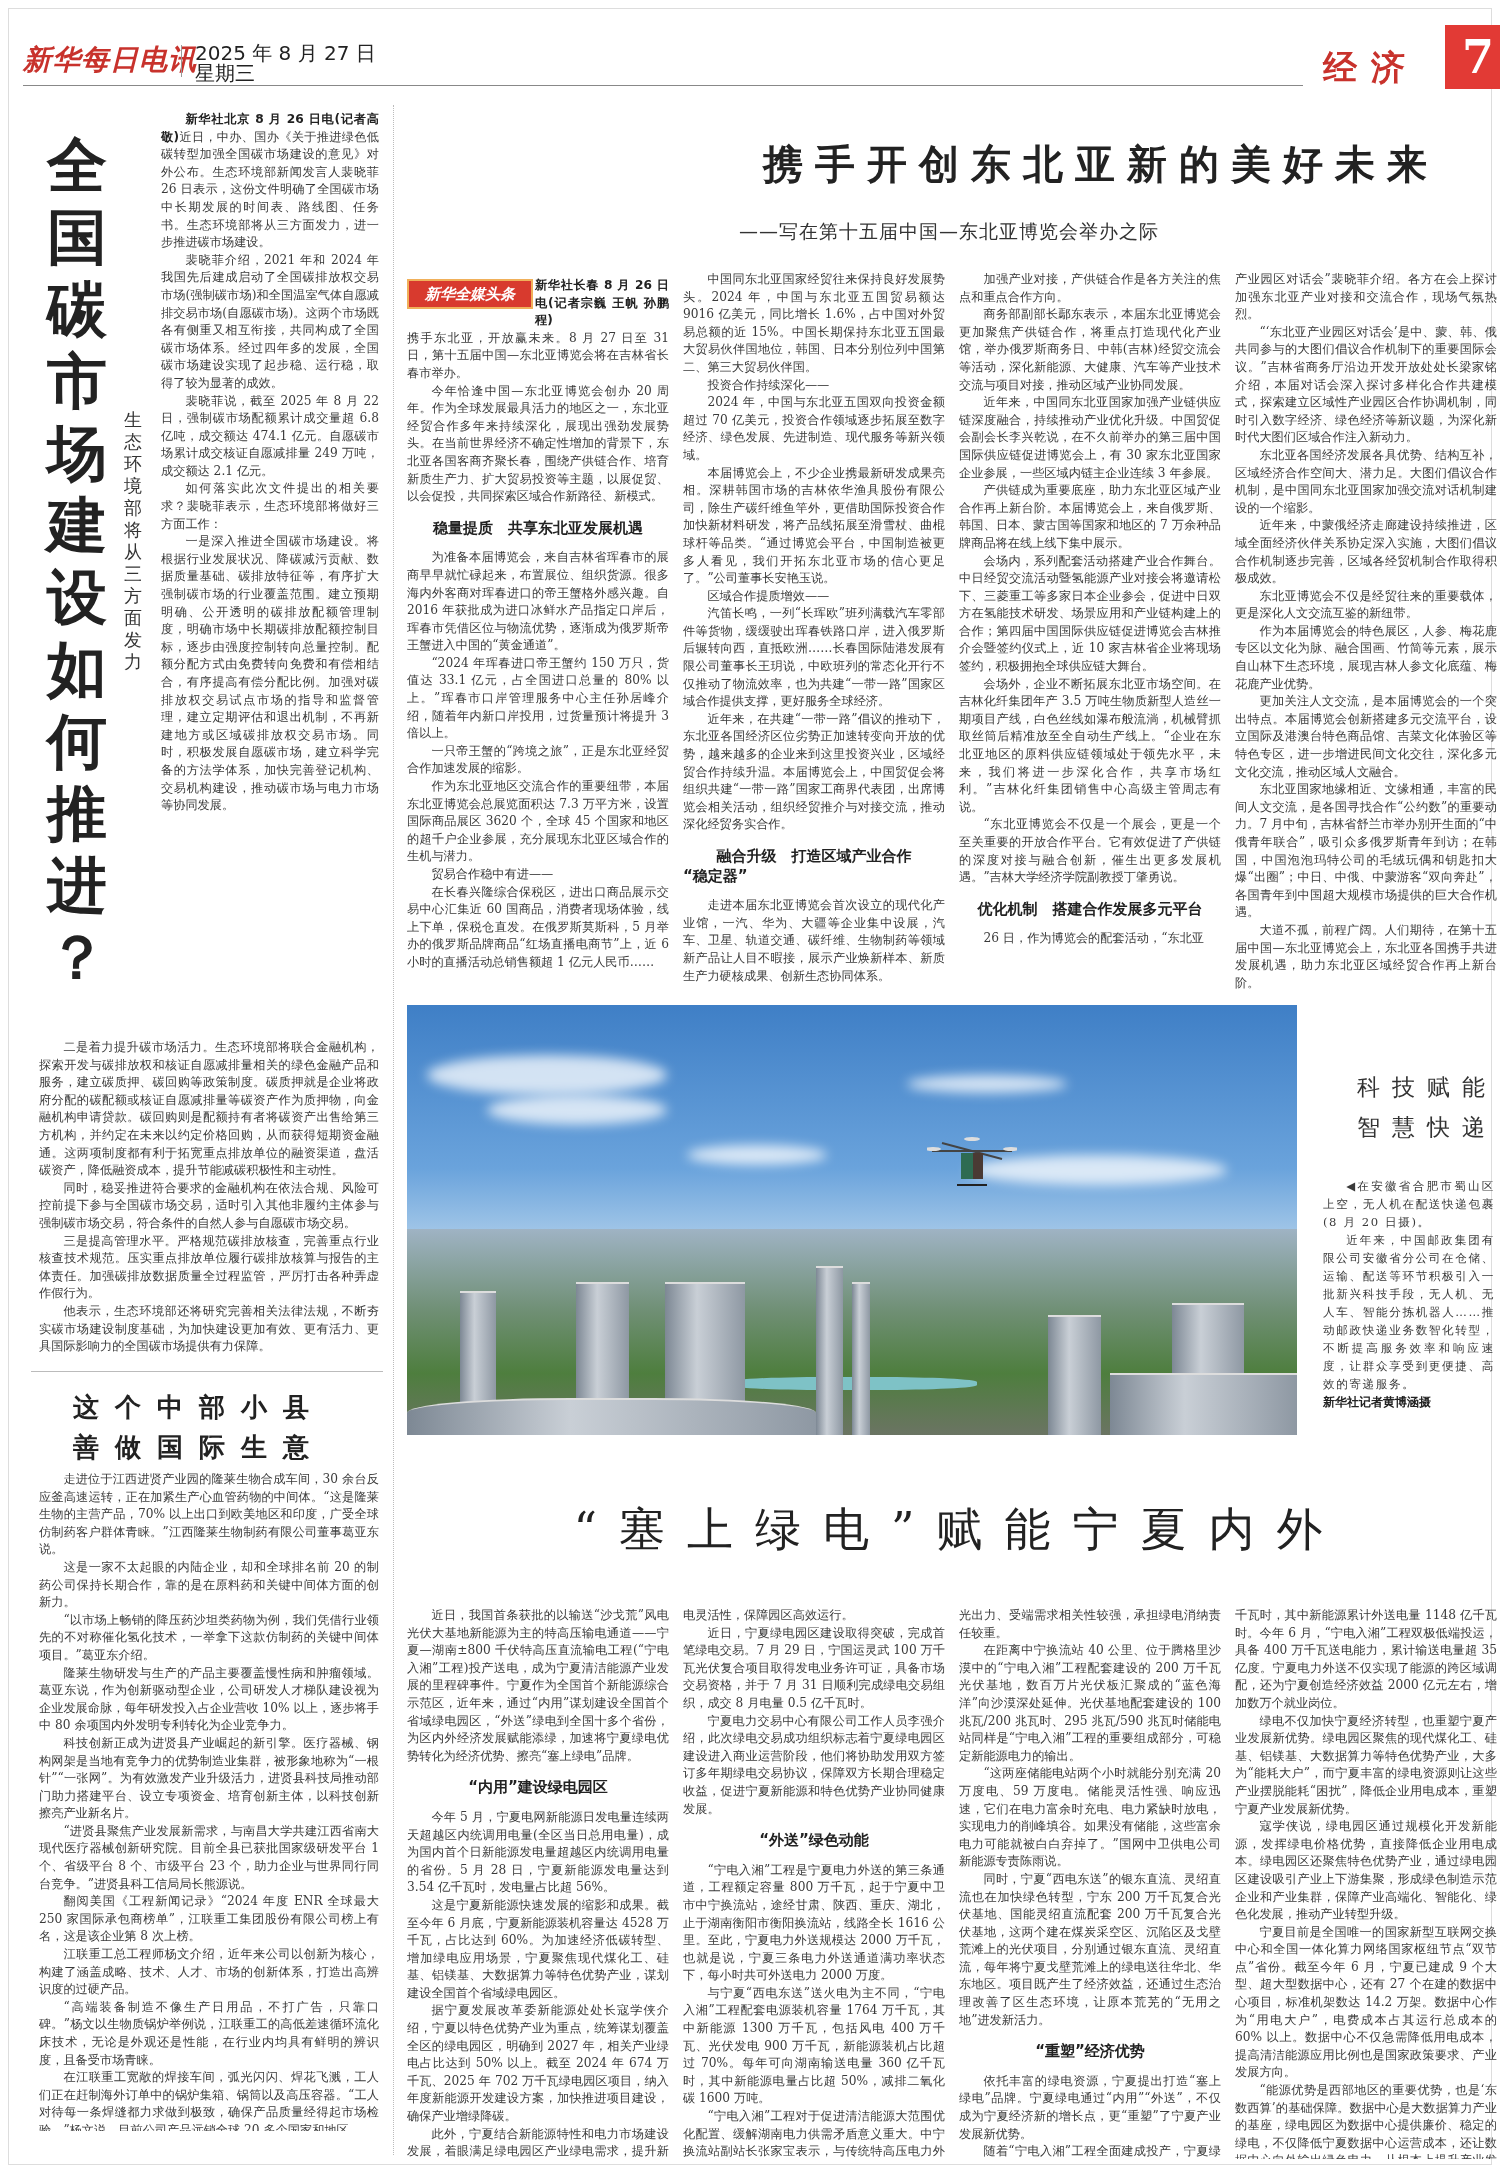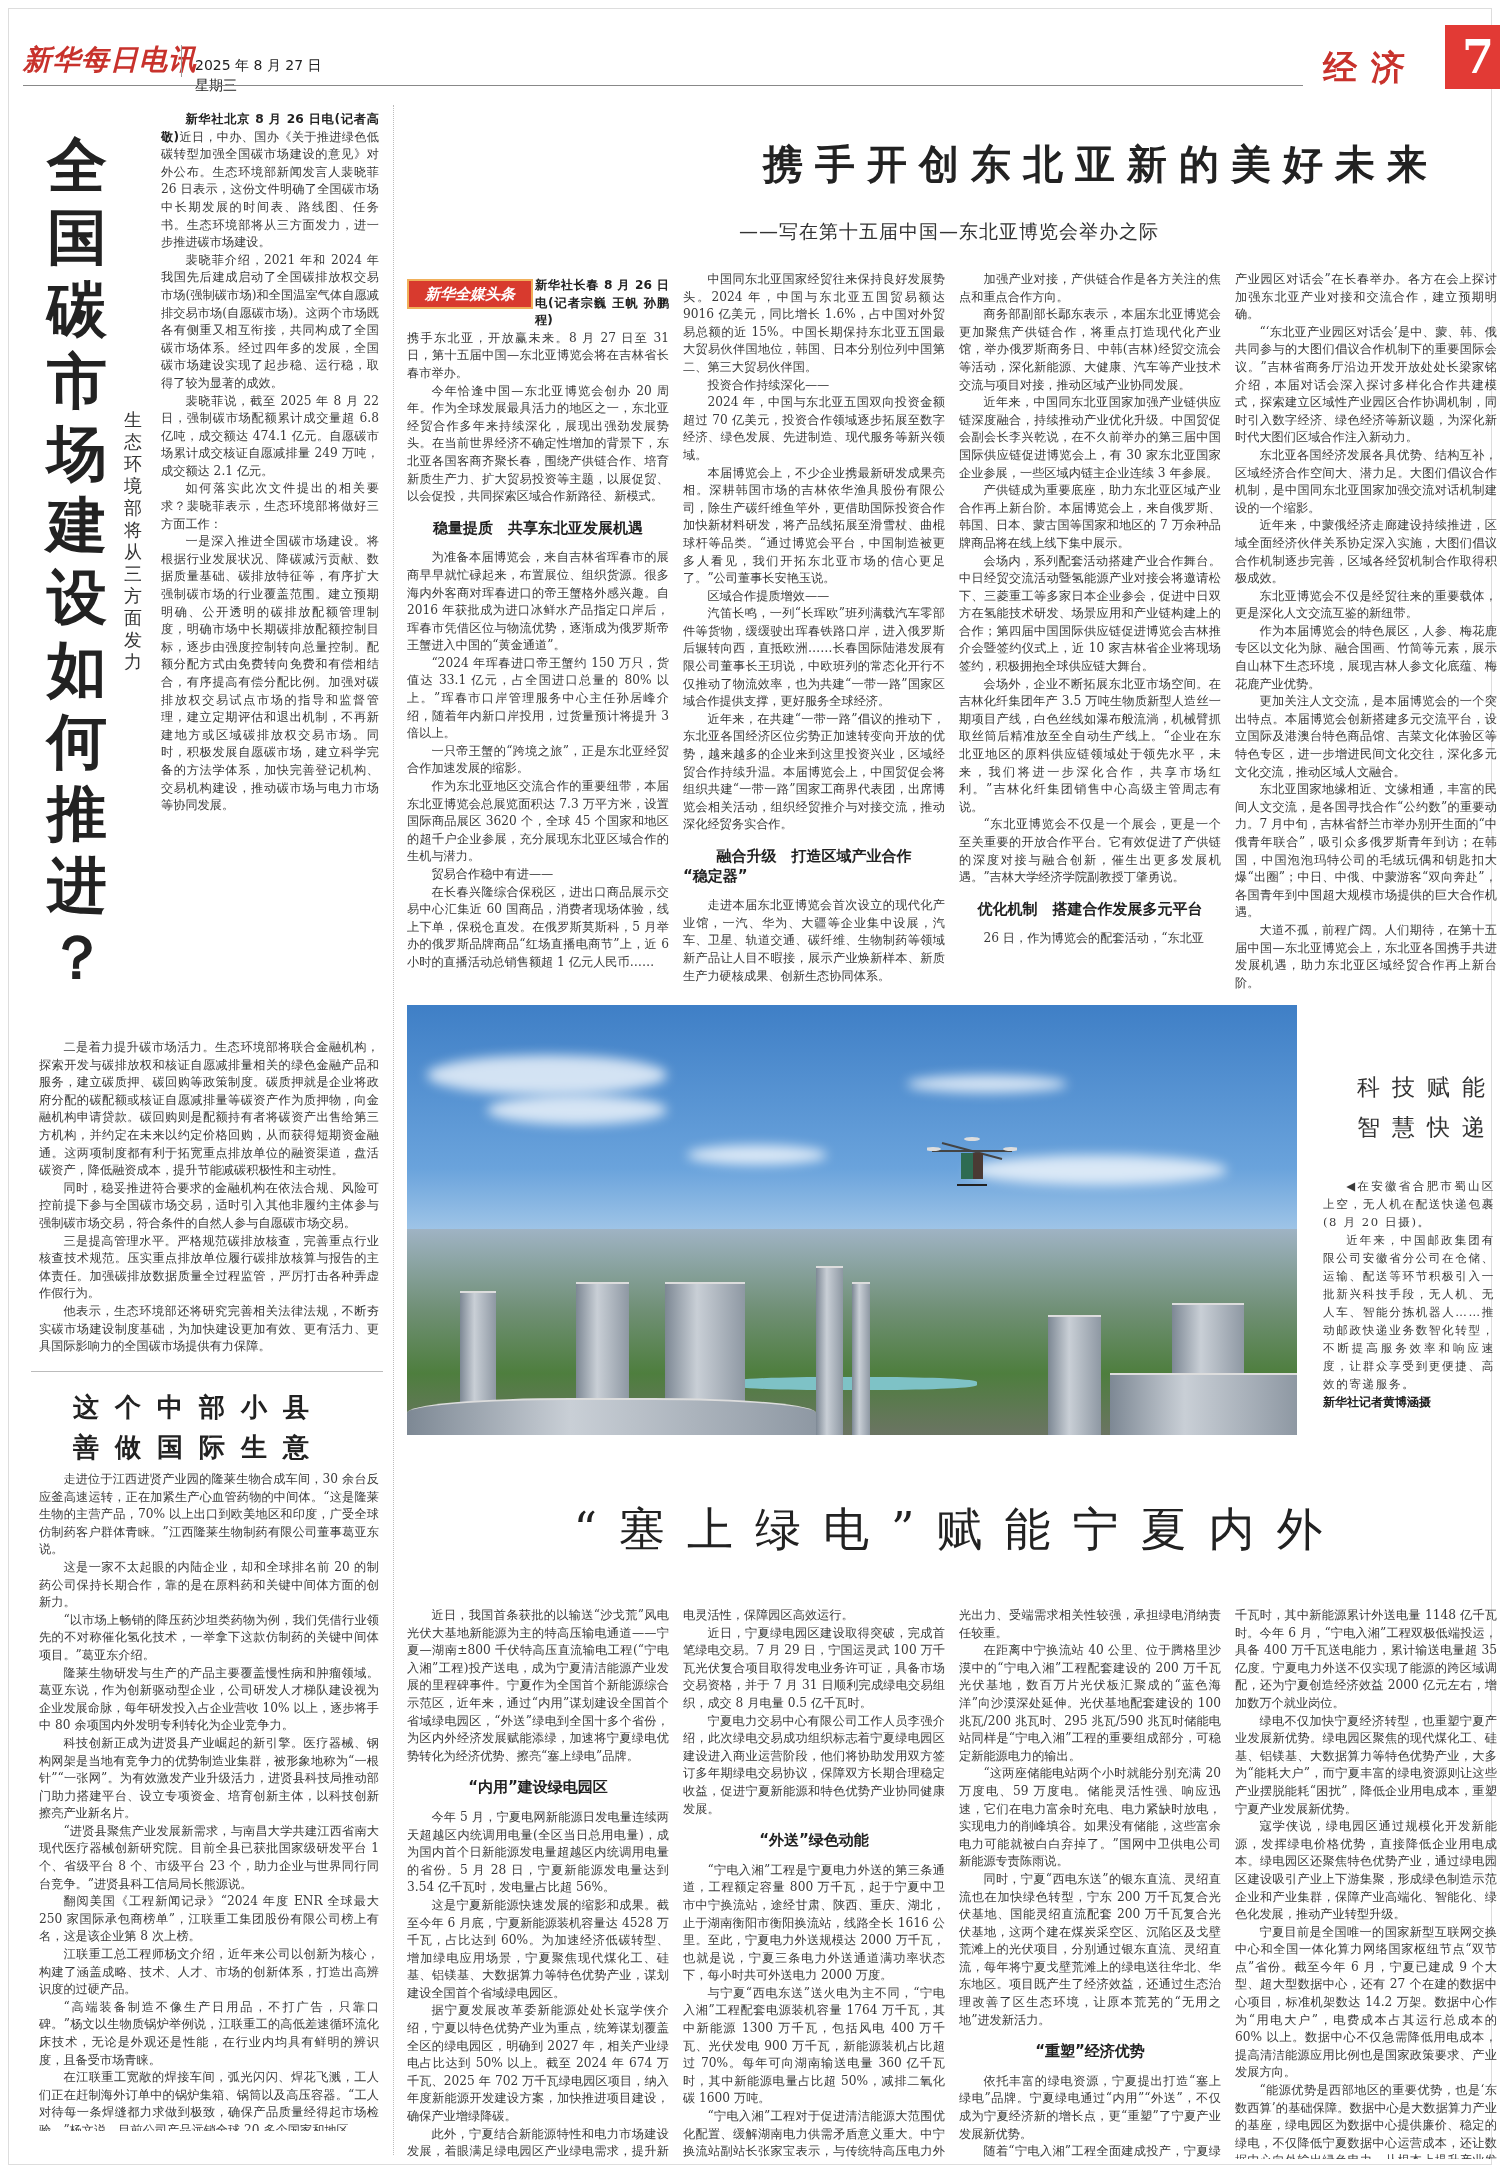--- a/index.html
+++ b/index.html
@@ -3,21 +3,21 @@
 <meta charset="utf-8">
 <style>
   * { box-sizing: border-box; margin: 0; padding: 0; }
   body { width: 1500px; height: 2173px; background: #fff; font-family: "DejaVu Serif", serif; color: #333; overflow: hidden; position: relative; }
   .page { position: absolute; left: 8px; top: 8px; width: 1484px; height: 2157px; border: 1px solid #ddd; background:#fff; }
 
   
   .masthead { position: absolute; left: 14px; top: 32px; width: 1470px; height: 44px; }
   .logo { position: absolute; left: 0; top: 0; font-family: "DejaVu Serif", serif; font-weight: bold; font-style: italic; font-size: 28px; color: #c8322c; letter-spacing: 1px; }
   .mast-sep { position: absolute; left: 158px; top: 4px; width: 1px; height: 32px; background: #999; }
-  .mast-date { position: absolute; left: 172px; top: 14px; font-family: "DejaVu Sans", sans-serif; font-size: 14px; color: #222; line-height: 20px; }
+  .mast-date { position: absolute; left: 172px; top: 2px; font-family: "DejaVu Sans", sans-serif; font-size: 20px; color: #222; line-height: 20px; }
   .mast-rule { position: absolute; left: 0; top: 44px; width: 1280px; height: 1px; background: #888; }
   .section { position: absolute; left: 1300px; top: 4px; font-family: "DejaVu Serif", serif; font-weight: bold; font-size: 34px; color: #c8322c; letter-spacing: 14px; }
   .pagenum { position: absolute; left: 1422px; top: -16px; width: 66px; height: 64px; background: #e23a35; color: #fff; font-family: "DejaVu Serif", serif; font-weight: bold; font-size: 46px; text-align: center; line-height: 64px; }
 
   
   .col { position: absolute; font-size: 12.2px; line-height: 17.6px; text-align: justify; color: #3a3a3a; }
   .col p { text-indent: 2em; }
   .lead b { font-family: "DejaVu Sans", sans-serif; font-weight: bold; color: #222; }
   .sub { font-family: "DejaVu Sans", sans-serif; font-weight: bold; font-size: 15px; color: #222; text-align: center; margin: 14px 0 12px; }
   .byline { text-align: left; font-family: "DejaVu Sans", sans-serif; font-weight: bold; color: #222; }
@@ -154,21 +154,21 @@
     <p>近年来，中国同东北亚国家加强产业链供应链深度融合，持续推动产业优化升级。中国贸促会副会长李兴乾说，在不久前举办的第三届中国国际供应链促进博览会上，有 30 家东北亚国家企业参展，一些区域内链主企业连续 3 年参展。</p>
     <p>产供链成为重要底座，助力东北亚区域产业合作再上新台阶。本届博览会上，来自俄罗斯、韩国、日本、蒙古国等国家和地区的 7 万余种品牌商品将在线上线下集中展示。</p>
     <p>会场内，系列配套活动搭建产业合作舞台。中日经贸交流活动暨氢能源产业对接会将邀请松下、三菱重工等多家日本企业参会，促进中日双方在氢能技术研发、场景应用和产业链构建上的合作；第四届中国国际供应链促进博览会吉林推介会暨签约仪式上，近 10 家吉林省企业将现场签约，积极拥抱全球供应链大舞台。</p>
     <p>会场外，企业不断拓展东北亚市场空间。在吉林化纤集团年产 3.5 万吨生物质新型人造丝一期项目产线，白色丝线如瀑布般流淌，机械臂抓取丝筒后精准放至全自动生产线上。“企业在东北亚地区的原料供应链领域处于领先水平，未来，我们将进一步深化合作，共享市场红利。”吉林化纤集团销售中心高级主管周志有说。</p>
     <p>“东北亚博览会不仅是一个展会，更是一个至关重要的开放合作平台。它有效促进了产供链的深度对接与融合创新，催生出更多发展机遇。”吉林大学经济学院副教授丁肇勇说。</p>
     <div class="sub">优化机制　搭建合作发展多元平台</div>
     <p>26 日，作为博览会的配套活动，“东北亚</p>
   </div>
 
   <div class="col" style="left:1226px; top:262px; width:262px; height:720px; overflow:hidden;">
-    <p style="text-indent:0;">产业园区对话会”在长春举办。各方在会上探讨加强东北亚产业对接和交流合作，建立预期明确。</p>
+    <p style="text-indent:0;">产业园区对话会”裴晓菲介绍。各方在会上探讨加强东北亚产业对接和交流合作，现场气氛热烈。</p>
     <p>“‘东北亚产业园区对话会’是中、蒙、韩、俄共同参与的大图们倡议合作机制下的重要国际会议。”吉林省商务厅沿边开发开放处处长梁家铭介绍，本届对话会深入探讨多样化合作共建模式，探索建立区域性产业园区合作协调机制，同时引入数字经济、绿色经济等新议题，为深化新时代大图们区域合作注入新动力。</p>
     <p>东北亚各国经济发展各具优势、结构互补，区域经济合作空间大、潜力足。大图们倡议合作机制，是中国同东北亚国家加强交流对话机制建设的一个缩影。</p>
     <p>近年来，中蒙俄经济走廊建设持续推进，区域全面经济伙伴关系协定深入实施，大图们倡议合作机制逐步完善，区域各经贸机制合作取得积极成效。</p>
     <p>东北亚博览会不仅是经贸往来的重要载体，更是深化人文交流互鉴的新纽带。</p>
     <p>作为本届博览会的特色展区，人参、梅花鹿专区以文化为脉、融合国画、竹简等元素，展示自山林下生态环境，展现吉林人参文化底蕴、梅花鹿产业优势。</p>
     <p>更加关注人文交流，是本届博览会的一个突出特点。本届博览会创新搭建多元交流平台，设立国际及港澳台特色商品馆、吉菜文化体验区等特色专区，进一步增进民间文化交往，深化多元文化交流，推动区域人文融合。</p>
     <p>东北亚国家地缘相近、文缘相通，丰富的民间人文交流，是各国寻找合作“公约数”的重要动力。7 月中旬，吉林省舒兰市举办别开生面的“中俄青年联合”，吸引众多俄罗斯青年到访；在韩国，中国泡泡玛特公司的毛绒玩偶和钥匙扣大爆“出圈”；中日、中俄、中蒙游客“双向奔赴”，各国青年到中国超大规模市场提供的巨大合作机遇。</p>
     <p>大道不孤，前程广阔。人们期待，在第十五届中国—东北亚博览会上，东北亚各国携手共进发展机遇，助力东北亚区域经贸合作再上新台阶。</p>
   </div>
 

